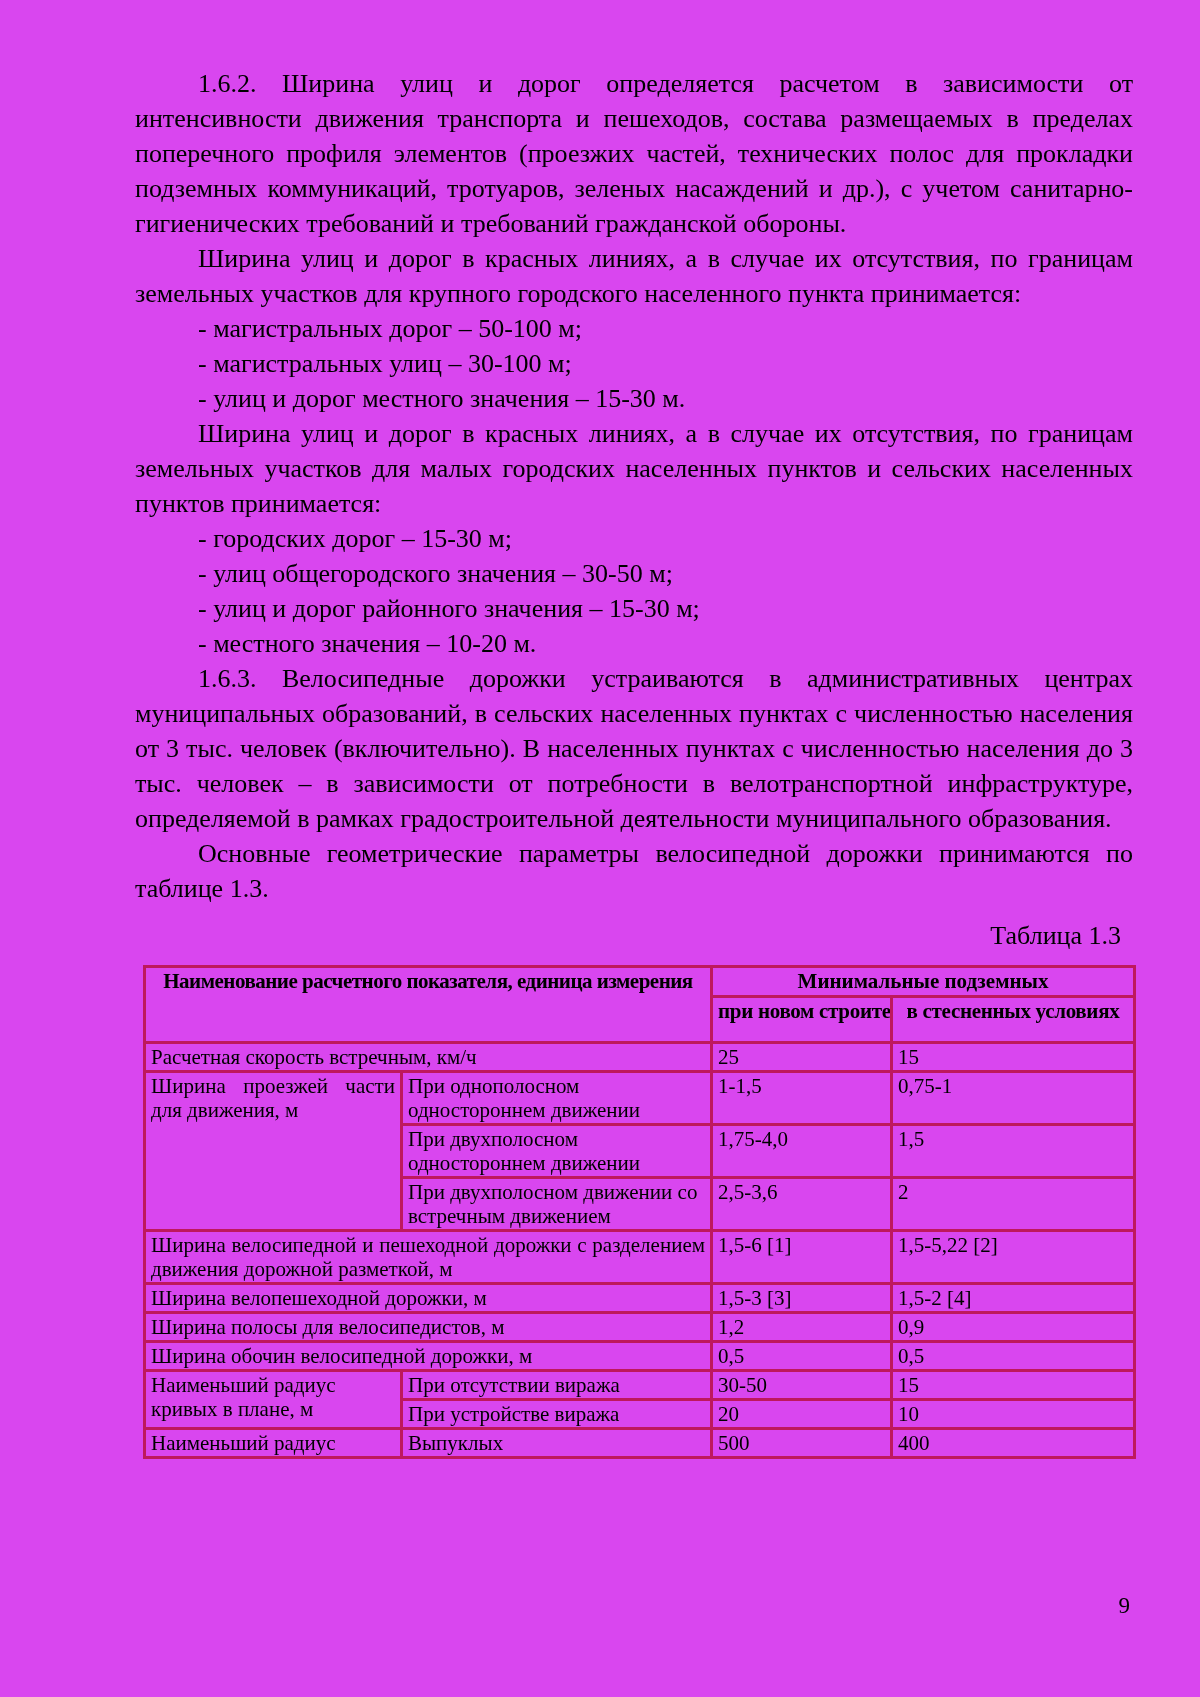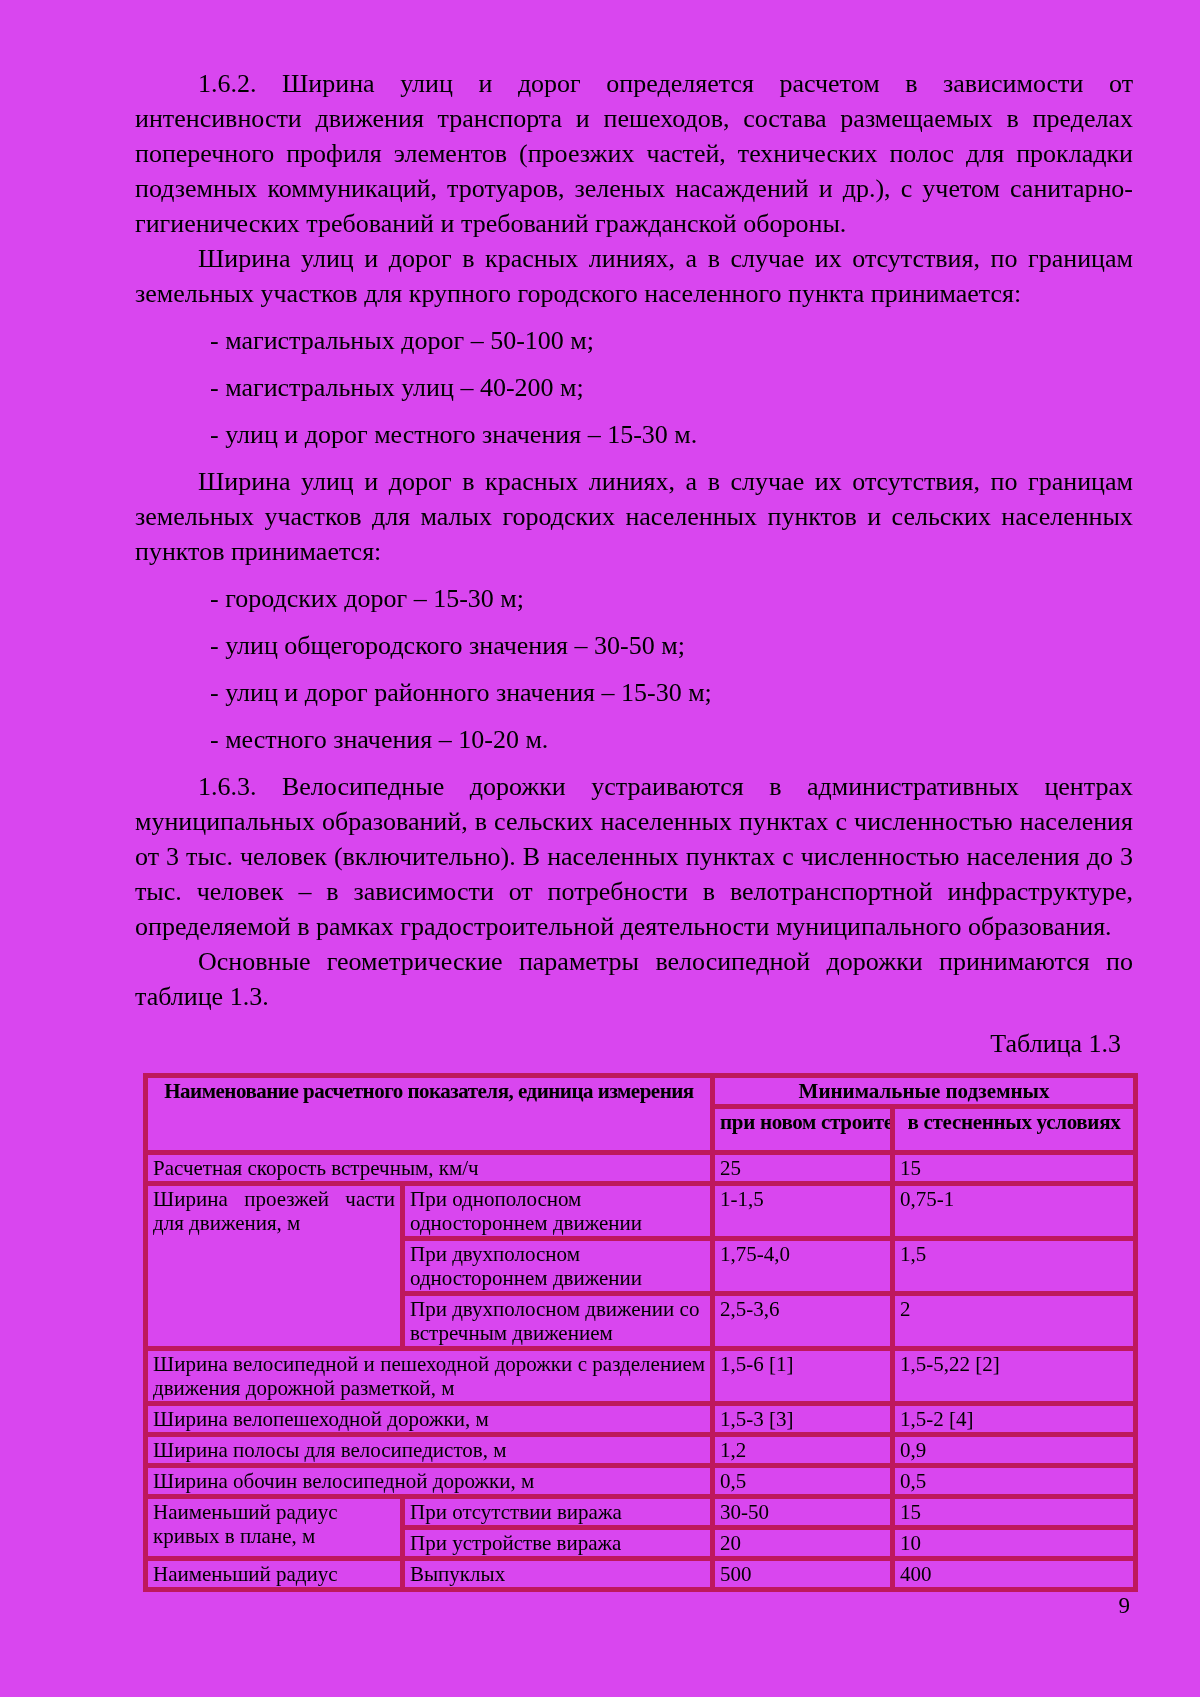--- a/index.html
+++ b/index.html
@@ -20,21 +20,21 @@
     padding: 66px 67px 0 135px; 
   }
   .para {
     margin: 0;
     font-size: 26px;
     line-height: 35px;
     text-align: justify;
     text-indent: 63px;
   }
   .list-line {
-    margin: 12px;
+    margin: 0;
     font-size: 26px;
     line-height: 35px;
     text-indent: 63px;
   }
   .table-label {
     margin: 12px;
     font-size: 26px;
     line-height: 35px;
     text-align: right;
   }
@@ -47,21 +47,21 @@
   }
   table.t {
     border-collapse: collapse;
     table-layout: fixed;
     width: 990px;
     margin: 6px 0 0 8px;
     font-size: 21px;
     line-height: 24px;
   }
   table.t td, table.t th {
-    border: 5px solid #be185d;
+    border: 3px solid #be185d;
     padding: 1px 5px;
     vertical-align: top;
     overflow: hidden;
   }
   table.t { border: 3px solid #000; }
   table.t th {
     font-weight: bold;
     text-align: center;
   }
   .th-name  { white-space: nowrap; letter-spacing: -0.5px; }
@@ -85,21 +85,21 @@
 </head>
 <body>
 
 <div class="page">
   <div class="content">
 
     <p class="para">1.6.2. Ширина улиц и дорог определяется расчетом в зависимости от интенсивности движения транспорта и пешеходов, состава размещаемых в пределах поперечного профиля элементов (проезжих частей, технических полос для прокладки подземных коммуникаций, тротуаров, зеленых насаждений и др.), с учетом санитарно-гигиенических требований и требований гражданской обороны.</p>
 
     <p class="para">Ширина улиц и дорог в красных линиях, а в случае их отсутствия, по границам земельных участков для крупного городского населенного пункта принимается:</p>
     <div class="list-line">- магистральных дорог – 50-100 м;</div>
-    <div class="list-line">- магистральных улиц – 40-200 м;</div>
+    <div class="list-line">- магистральных улиц – 30-100 м;</div>
     <div class="list-line">- улиц и дорог местного значения – 15-30 м.</div>
 
     <p class="para">Ширина улиц и дорог в красных линиях, а в случае их отсутствия, по границам земельных участков для малых городских населенных пунктов и сельских населенных пунктов принимается:</p>
     <div class="list-line">- городских дорог – 15-30 м;</div>
     <div class="list-line">- улиц общегородского значения – 30-50 м;</div>
     <div class="list-line">- улиц и дорог районного значения – 15-30 м;</div>
     <div class="list-line">- местного значения – 10-20 м.</div>
 
     <p class="para">1.6.3. Велосипедные дорожки устраиваются в административных центрах муниципальных образований, в сельских населенных пунктах с численностью населения от 3 тыс. человек (включительно). В населенных пунктах с численностью населения до 3 тыс. человек – в зависимости от потребности в велотранспортной инфраструктуре, определяемой в рамках градостроительной деятельности муниципального образования.</p>
 

